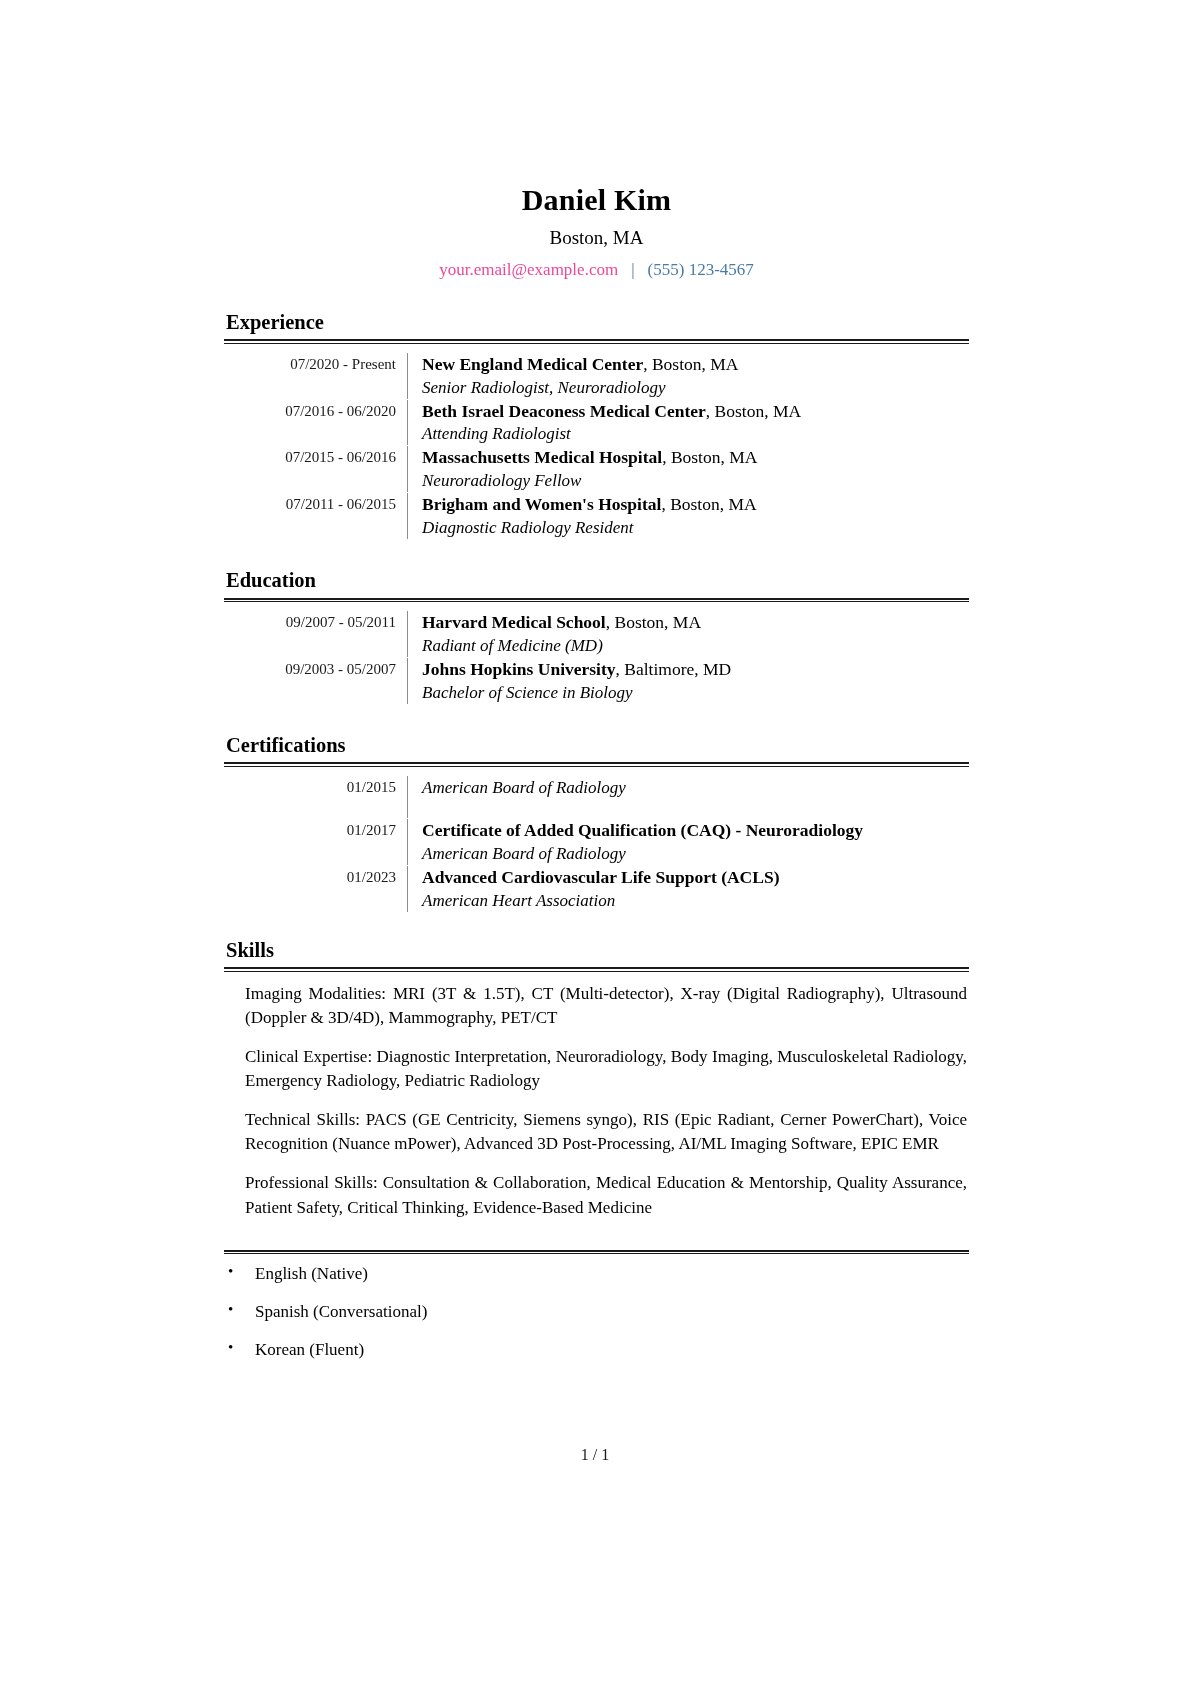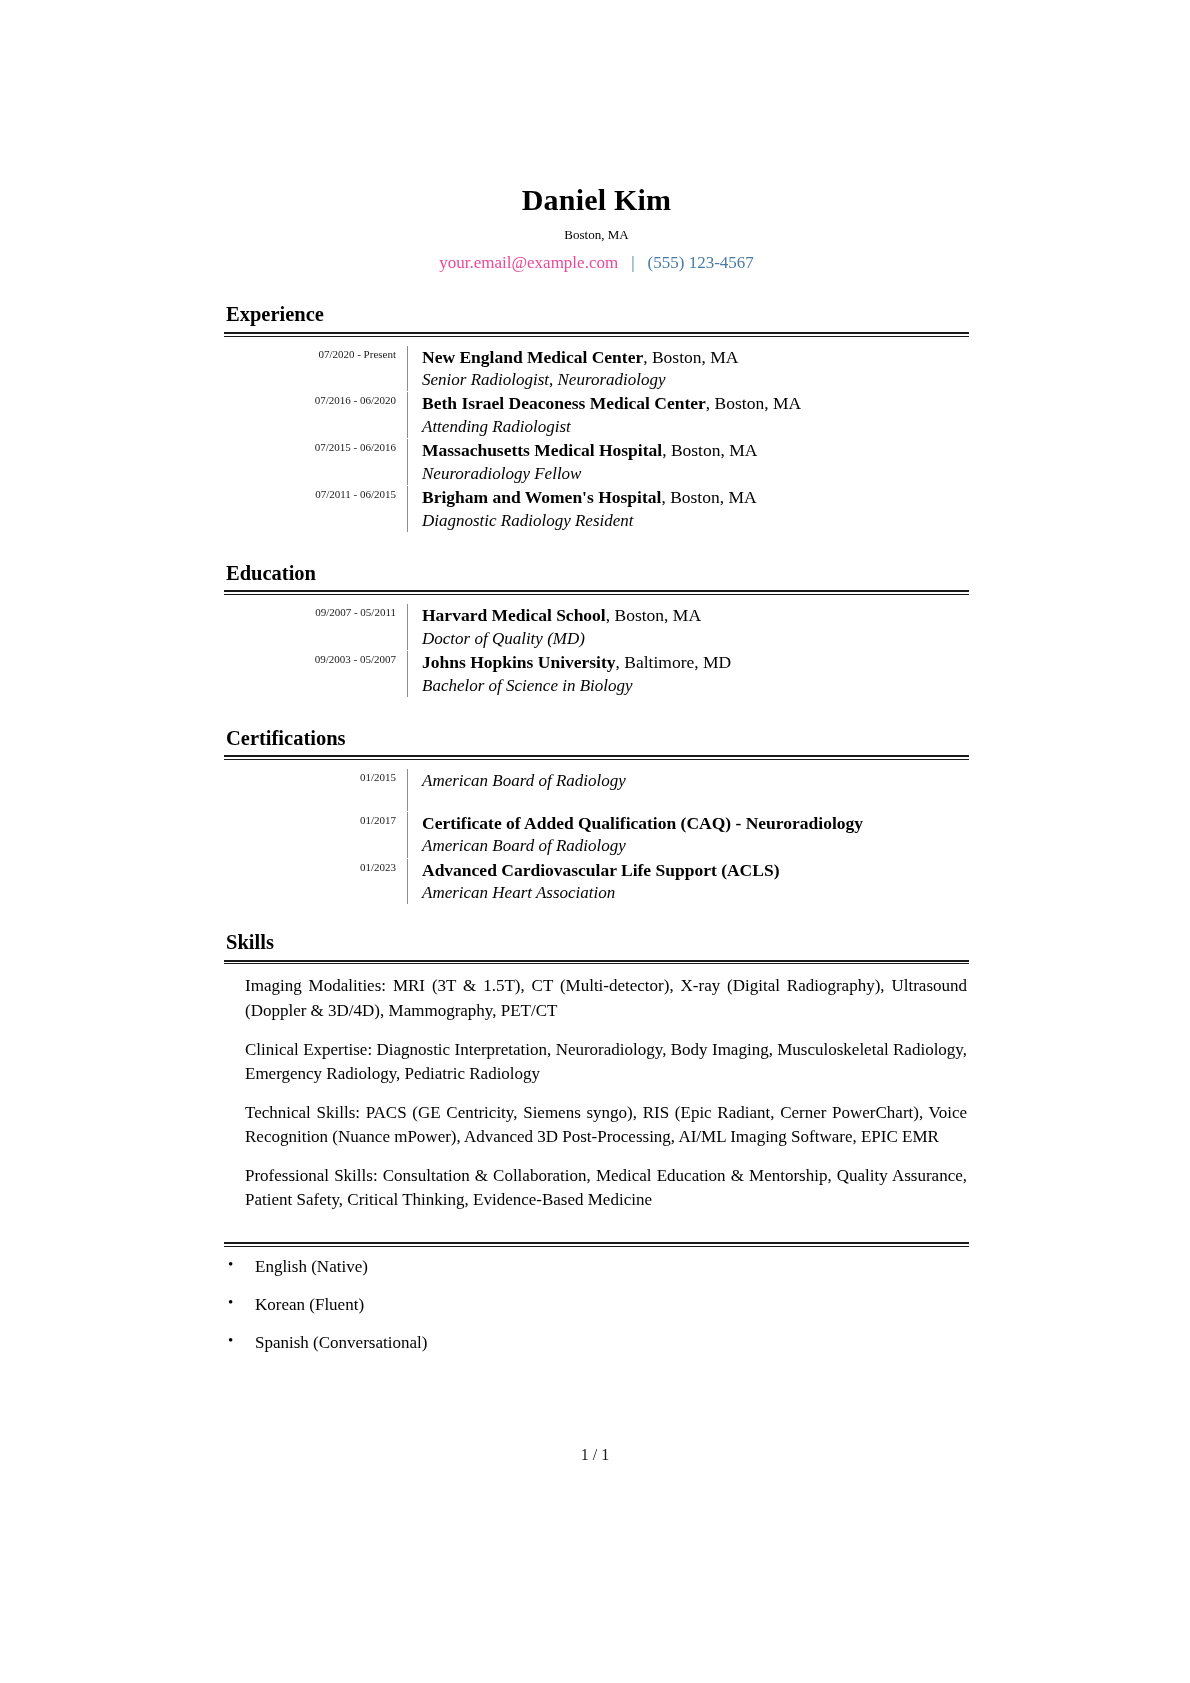--- a/index.html
+++ b/index.html
@@ -34,21 +34,21 @@
     padding-top: 172px;
   }
   .name {
     font-size: 30px;
     font-weight: bold;
     letter-spacing: 0.2px;
     line-height: 1.15;
     margin: 0;
   }
   .location {
-    font-size: 13px;
+    font-size: 19px;
     margin-top: 9px;
     line-height: 1.2;
   }
   .contact-line {
     margin-top: 11px;
     font-size: 17px;
     color: #4a7ba7;
     line-height: 1.2;
     white-space: nowrap;
   }
@@ -79,21 +79,21 @@
 
   
   .entry {
     display: flex;
     align-items: flex-start;
     margin-bottom: 1px;
   }
   .entry-date {
     flex: 0 0 auto;
     text-align: right;
-    font-size: 11px;
+    font-size: 15px;
     line-height: 1.36;
     padding-top: 1px;
     padding-right: 11px;
     white-space: nowrap;
     color: #1a1a1a;
   }
   .exp-list .entry-date,
   .edu-list .entry-date { width: 172px; }
   .cert-list .entry-date { width: 172px; }
 
@@ -232,21 +232,21 @@
     <div class="section">
       <div class="section-title">Education</div>
       <div class="section-rule"></div>
       <div class="edu-list">
 
         <div class="entry">
           <div class="entry-date">09/2007 - 05/2011</div>
           <div class="entry-bar"></div>
           <div class="entry-body">
             <div class="entry-title"><span class="org">Harvard Medical School</span><span>, Boston, MA</span></div>
-            <div class="entry-sub">Doctor of Quality (MD)</div>
+            <div class="entry-sub">Radiant of Medicine (MD)</div>
           </div>
         </div>
 
         <div class="entry">
           <div class="entry-date">09/2003 - 05/2007</div>
           <div class="entry-bar"></div>
           <div class="entry-body">
             <div class="entry-title"><span class="org">Johns Hopkins University</span><span>, Baltimore, MD</span></div>
             <div class="entry-sub">Bachelor of Science in Biology</div>
           </div>
@@ -302,22 +302,22 @@
 
         <p class="skill-row"><span class="skill-label">Professional Skills:</span> <span>Consultation &amp; Collaboration, Medical Education &amp; Mentorship, Quality Assurance, Patient Safety, Critical Thinking, Evidence-Based Medicine</span></p>
 
       </div>
     </div>
 
     <div class="section">
       <div class="section-rule"></div>
       <ul class="lang-list">
         <li class="lang-item">English (Native)</li>
+        <li class="lang-item">Spanish (Conversational)</li>
         <li class="lang-item">Korean (Fluent)</li>
-        <li class="lang-item">Spanish (Conversational)</li>
       </ul>
     </div>
 
   </div>
 
   <div class="page-footer">
     <span>1 / 1</span>
   </div>
 </div>
 

